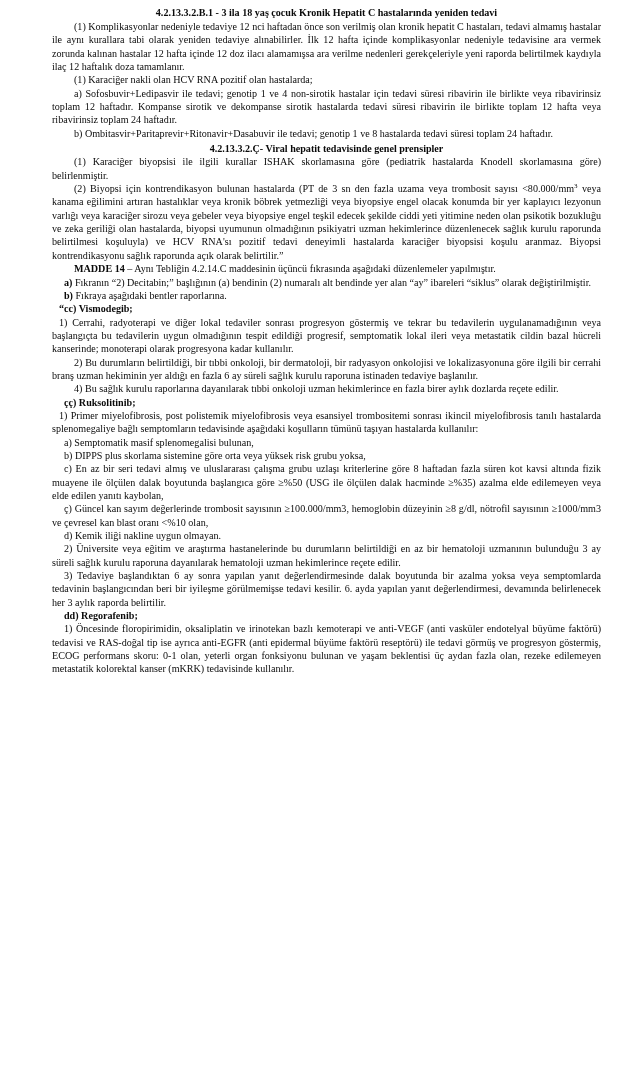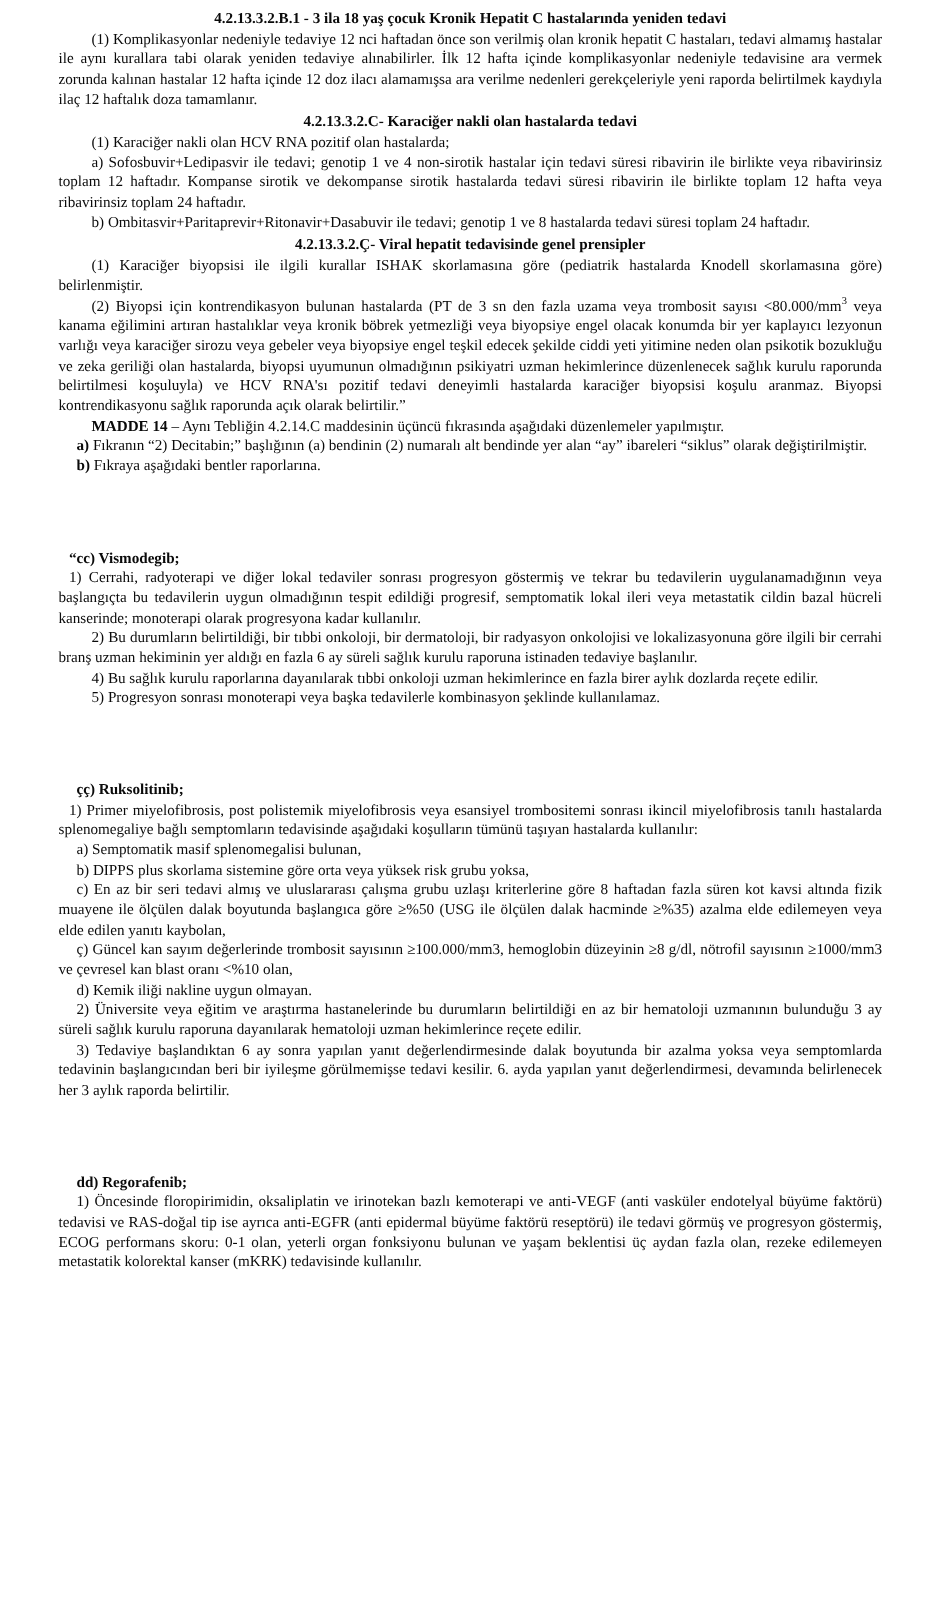--- a/index.html
+++ b/index.html
@@ -12,21 +12,21 @@
     width: 629px;
     height: 1078px;
     overflow: hidden;
     font-family: "Liberation Serif", "DejaVu Serif", serif;
     color: #0a0a0a;
   }
   #page {
     width: 629px;
     height: 1078px;
     box-sizing: border-box;
-    padding: 6px 39px 0 39px;
+    padding: 6px 39px 0 52px;
     position: relative;
   }
   .doc {
     width: 549px;
     font-size: 10.1px;
     line-height: 13.35px;
     text-align: justify;
     text-justify: inter-word;
     -webkit-hyphens: none;
     hyphens: none;
@@ -50,39 +50,38 @@
   .para {
     text-indent: 22px;
   }
   
   .para-sm {
     text-indent: 12px;
   }
   .para-xs {
     text-indent: 7px;
   }
-  b, .b { font-weight: bold; margin-top: 48px; }
+  b, .b { font-weight: bold; }
   sup {
     font-size: 7px;
     vertical-align: super;
     line-height: 0;
   }
   .nowrap { white-space: nowrap; }
 </style>
 </head>
 <body>
 
 <div id="page">
   <div class="doc">
 
     <p class="head head-1">4.2.13.3.2.B.1 - 3 ila 18 yaş çocuk Kronik Hepatit C hastalarında yeniden tedavi</p>
 
     <p class="para">(1) Komplikasyonlar nedeniyle tedaviye 12 nci haftadan önce son verilmiş olan kronik hepatit C hastaları, tedavi almamış hastalar ile aynı kurallara tabi olarak yeniden tedaviye alınabilirler. İlk 12 hafta içinde komplikasyonlar nedeniyle tedavisine ara vermek zorunda kalınan hastalar 12 hafta içinde 12 doz ilacı alamamışsa ara verilme nedenleri gerekçeleriyle yeni raporda belirtilmek kaydıyla ilaç 12 haftalık doza tamamlanır.</p>
 
-    <p class="head head-2">4.2.13.3.2.C- Karaciğer nakli olan hastalarda tedavi</p>
 
     <p class="para">(1) Karaciğer nakli olan HCV RNA pozitif olan hastalarda;</p>
 
     <p class="para">a) Sofosbuvir+Ledipasvir ile tedavi; genotip 1 ve 4 non-sirotik hastalar için tedavi süresi ribavirin ile birlikte veya ribavirinsiz toplam 12 haftadır. Kompanse sirotik ve dekompanse sirotik hastalarda tedavi süresi ribavirin ile birlikte toplam 12 hafta veya ribavirinsiz toplam 24 haftadır.</p>
 
     <p class="para">b) Ombitasvir+Paritaprevir+Ritonavir+Dasabuvir ile tedavi; genotip 1 ve 8 hastalarda tedavi süresi toplam 24 haftadır.</p>
 
     <p class="head head-2">4.2.13.3.2.Ç- Viral hepatit tedavisinde genel prensipler</p>
 
     <p class="para">(1) Karaciğer biyopsisi ile ilgili kurallar ISHAK skorlamasına göre (pediatrik hastalarda Knodell skorlamasına göre) belirlenmiştir.</p>
@@ -97,21 +96,20 @@
 
     <p class="para-xs b">“cc) Vismodegib;</p>
 
     <p class="para-xs">1) Cerrahi, radyoterapi ve diğer lokal tedaviler sonrası progresyon göstermiş ve tekrar bu tedavilerin uygulanamadığının veya başlangıçta bu tedavilerin uygun olmadığının tespit edildiği progresif, semptomatik lokal ileri veya metastatik cildin bazal hücreli kanserinde; monoterapi olarak progresyona kadar kullanılır.</p>
 
     <p class="para">2) Bu durumların belirtildiği, bir tıbbi onkoloji, bir dermatoloji, bir radyasyon onkolojisi ve lokalizasyonuna göre ilgili bir cerrahi branş uzman hekiminin yer aldığı en fazla 6 ay süreli sağlık kurulu raporuna istinaden tedaviye başlanılır.</p>
 
 
     <p class="para">4) Bu sağlık kurulu raporlarına dayanılarak tıbbi onkoloji uzman hekimlerince en fazla birer aylık dozlarda reçete edilir.</p>
 
-    <p class="para">5) Progresyon sonrası monoterapi veya başka tedavilerle kombinasyon şeklinde kullanılamaz.</p>
 
     <p class="para-sm b">çç) Ruksolitinib;</p>
 
     <p class="para-xs">1) Primer miyelofibrosis, post polistemik miyelofibrosis veya esansiyel trombositemi sonrası ikincil miyelofibrosis tanılı hastalarda splenomegaliye bağlı semptomların tedavisinde aşağıdaki koşulların tümünü taşıyan hastalarda kullanılır:</p>
 
     <p class="para-sm">a) Semptomatik masif splenomegalisi bulunan,</p>
 
     <p class="para-sm">b) DIPPS plus skorlama sistemine göre orta veya yüksek risk grubu yoksa,</p>
 
     <p class="para-sm">c) En az bir seri tedavi almış ve uluslararası çalışma grubu uzlaşı kriterlerine göre 8 haftadan fazla  süren kot kavsi altında  fizik muayene ile ölçülen dalak boyutunda başlangıca göre ≥%50 (USG ile ölçülen dalak hacminde ≥%35) azalma elde edilemeyen veya elde edilen yanıtı kaybolan,</p>

